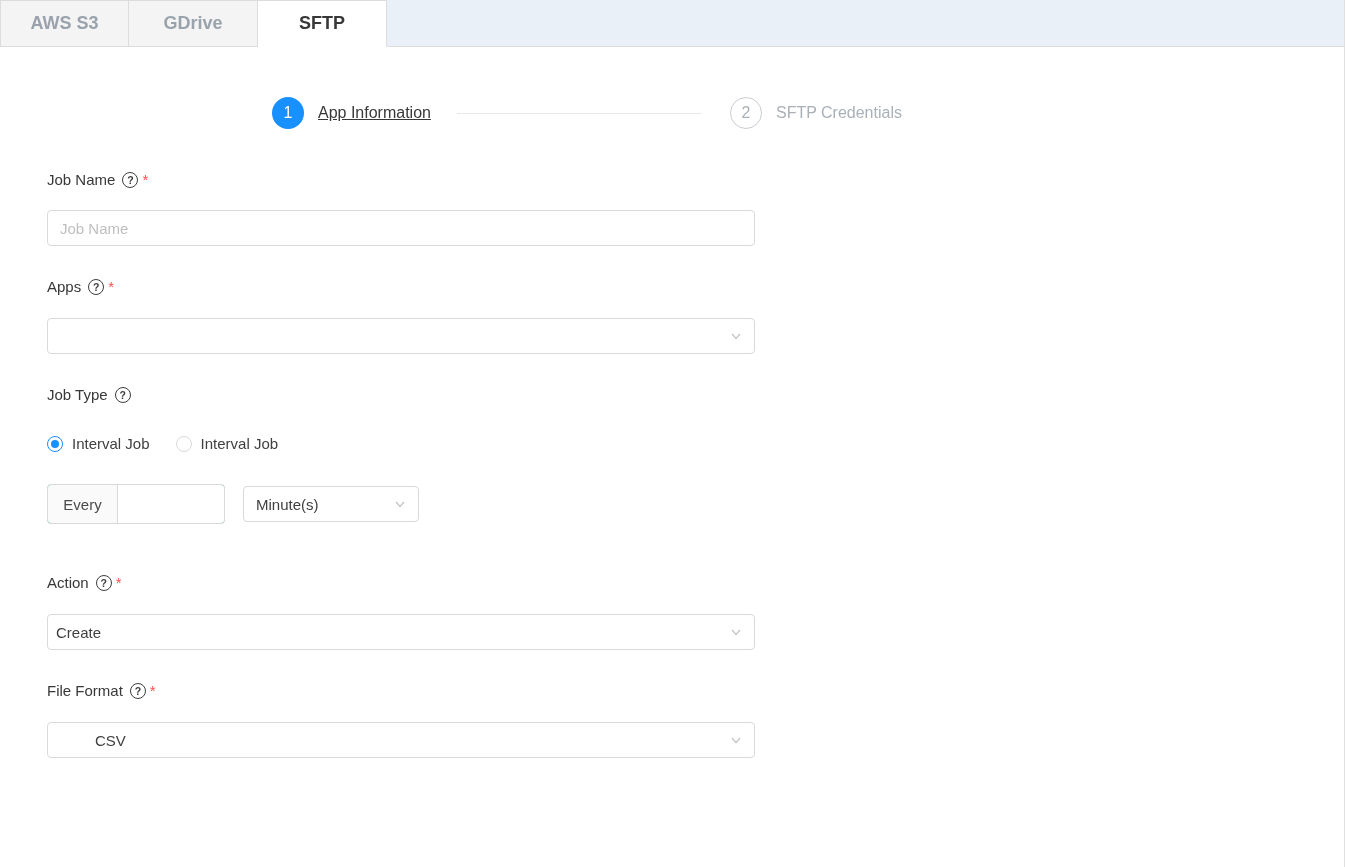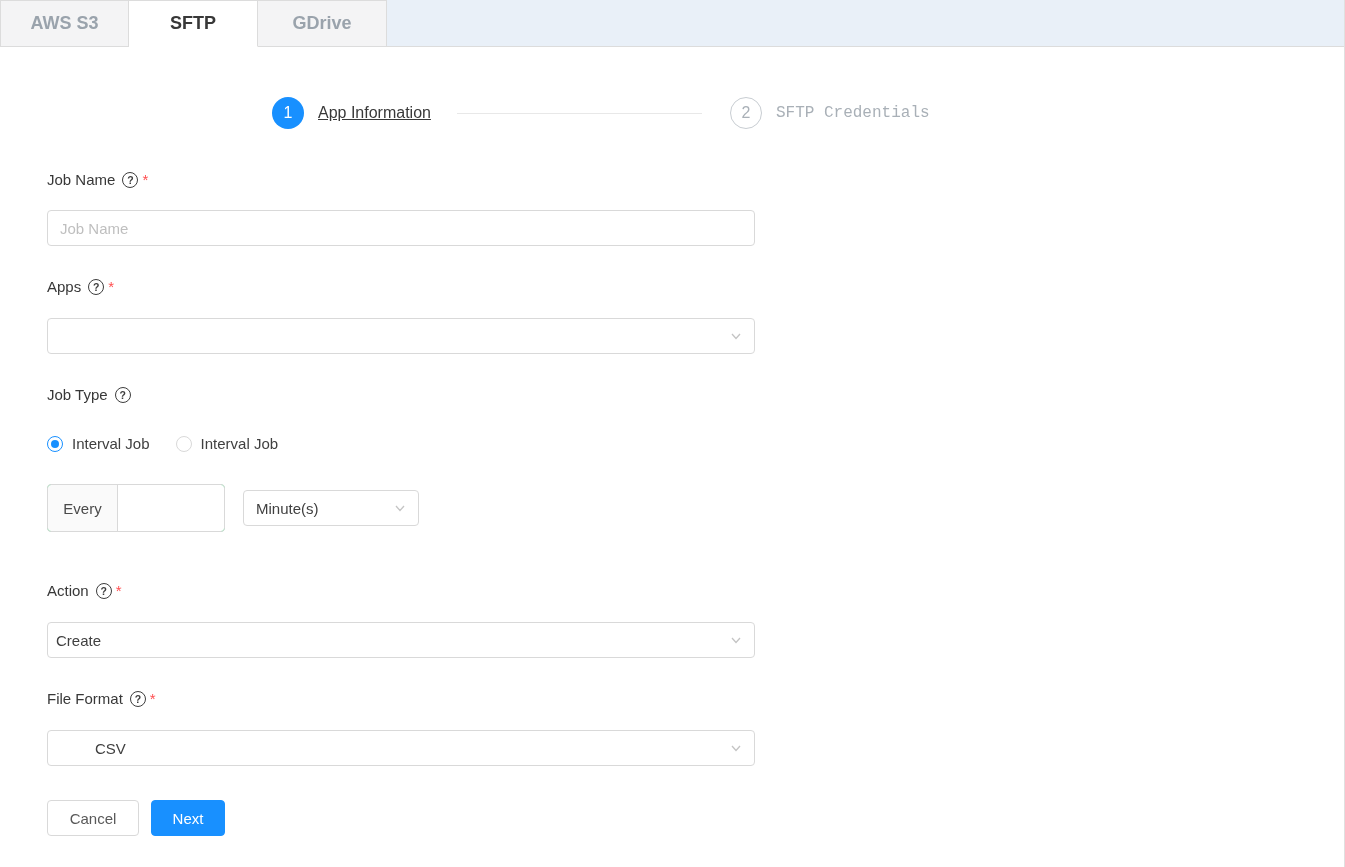--- a/index.html
+++ b/index.html
@@ -24,21 +24,21 @@
   
   .stepper { display: flex; align-items: center; margin-left: 225px; height: 32px; }
   .step-circle {
     width: 32px; height: 32px; border-radius: 50%; flex: 0 0 32px;
     display: flex; align-items: center; justify-content: center; font-size: 16px;
   }
   .step-circle.active { background: #1890ff; color: #ffffff; }
   .step-circle.pending { background: #ffffff; color: #a9b0b7; border: 1px solid #c8cdd2; }
   .step-label { font-size: 16px; margin-left: 14px; white-space: nowrap; }
   .step-label.active { color: #383838; text-decoration: underline; }
-  .step-label.pending { color: #a9b0b7; font-family: Liberation Mono, monospace; }
+  .step-label.pending { color: #a9b0b7; }
   .step-line { width: 245px; height: 1px; background: #e8e8e8; margin-left: 26px; margin-right: 28px; }
 
   
   .form { width: 708px; }
   .field-label { display: flex; align-items: center; font-size: 15px; color: #383838; }
   .field-label .help-circle {
     width: 16px; height: 16px; border: 1.5px solid #3d3d3d; border-radius: 50%;
     display: inline-flex; align-items: center; justify-content: center;
     font-size: 10.5px; font-weight: bold; color: #3d3d3d; margin-left: 7px; cursor: pointer;
   }
@@ -68,21 +68,21 @@
   .radio-circle { width: 16px; height: 16px; border-radius: 50%; border: 1px solid #d9d9d9; background: #fff; position: relative; }
   .radio-circle.checked { border-color: #1890ff; }
   .radio-circle.checked::after {
     content: ""; position: absolute; left: 50%; top: 50%; transform: translate(-50%, -50%);
     width: 8px; height: 8px; border-radius: 50%; background: #1890ff;
   }
   .radio-label { font-size: 15px; color: #404040; margin-left: 9px; }
 
   
   .interval-row { display: flex; align-items: center; margin-top: 32px; }
-  .input-group { display: flex; width: 178px; height: 48px; border: 1px solid #d9d9d9; border-radius: 4px; overflow: hidden; background: #22c55e; }
+  .input-group { display: flex; width: 178px; height: 40px; border: 1px solid #d9d9d9; border-radius: 4px; overflow: hidden; background: #22c55e; }
   .input-addon {
     width: 70px; background: #fafafa; border-right: 1px solid #d9d9d9;
     display: flex; align-items: center; justify-content: center; font-size: 15px; color: #4a4a4a;
   }
   .input-group input {
     border: none; outline: none; width: 106px; padding: 0 10px; font-size: 15px; color: #404040;
     font-family: "Liberation Sans", sans-serif;
   }
   .unit-select { width: 176px; margin-left: 18px; }
 
@@ -98,22 +98,22 @@
   .btn-cancel { width: 92px; background: #ffffff; border: 1px solid #d9d9d9; color: #595959; }
   .btn-next { width: 74px; background: #1890ff; border: 1px solid #1890ff; color: #ffffff; margin-left: 12px; }
 </style>
 </head>
 <body>
 
 <div class="page">
 
   <div class="tabbar">
     <div class="tab">AWS S3</div>
+    <div class="tab">GDrive</div>
     <div class="tab active">SFTP</div>
-    <div class="tab">GDrive</div>
     <div class="tab-filler"></div>
   </div>
 
   <div class="content">
 
     <div class="stepper">
       <div class="step-circle active">1</div>
       <div class="step-label active">App Information</div>
       <div class="step-line"></div>
       <div class="step-circle pending">2</div>
@@ -196,20 +196,16 @@
       </div>
       <div class="select-box full" style="margin-top:23px;padding-left:47px;">
         <span>CSV</span>
         <span class="chevron">
           <svg width="14" height="14" viewBox="0 0 14 14">
               <polyline points="3,5 7,9.5 11,5" fill="none" stroke="#c4c4c4" stroke-width="1.3"></polyline>
             </svg>
         </span>
       </div>
 
-      <div class="btn-row">
-        <button class="btn btn-cancel">Cancel</button>
-        <button class="btn btn-next">Next</button>
-      </div>
 
     </div>
   </div>
 </div>
 
 </body></html>

